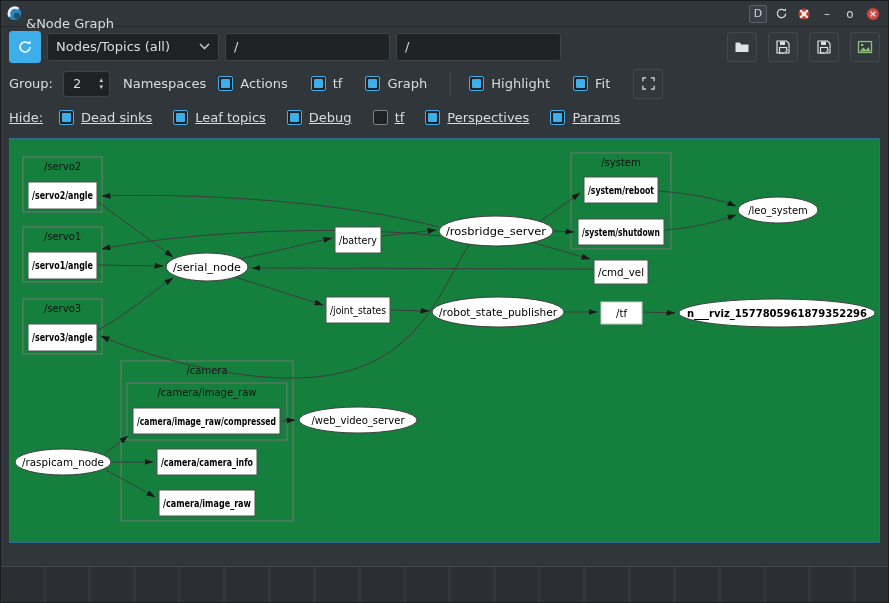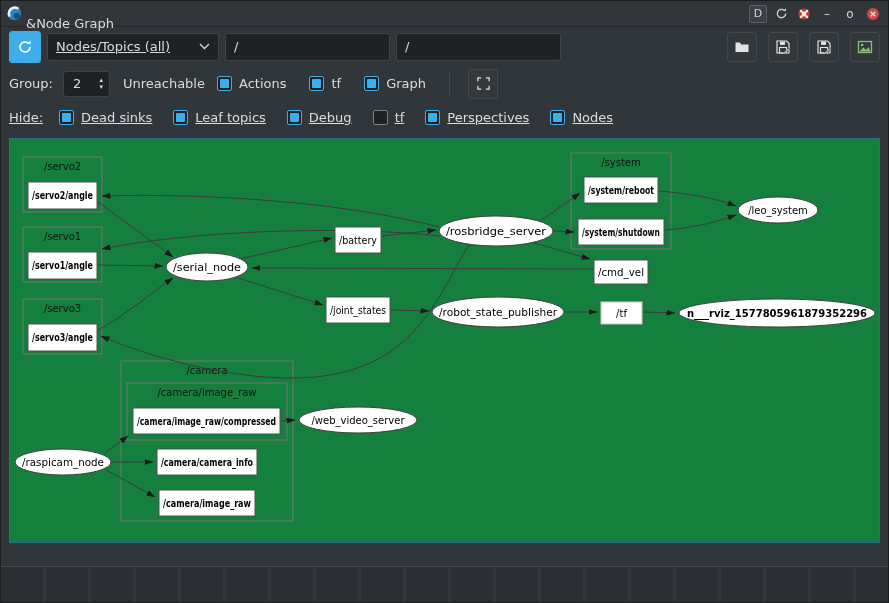--- a/index.html
+++ b/index.html
@@ -22,21 +22,21 @@
   .tb-btn{width:18px;height:18px;display:flex;align-items:center;justify-content:center;
     color:#cfd4d7;font-size:12px;}
   .tb-btn.boxed{border:1px solid #5a6066;background:#3a4046;border-radius:2px;
     width:16px;height:16px;font-size:11px;}
   .glyph{line-height:1;}
   
   .toolbar{height:39px;display:flex;align-items:center;padding:0 8px;gap:6px;flex:none;}
   .btn-refresh{width:30px;height:30px;background:#3daee9;border:1px solid #3daee9;
     border-radius:3px;display:flex;align-items:center;justify-content:center;flex:none;}
   .combo{width:172px;height:28px;background:#1e2225;border:1px solid #3e4347;border-radius:3px;
-    display:flex;align-items:center;padding:0 8px;box-sizing:border-box;flex:none;text-decoration:underline;}
+    display:flex;align-items:center;padding:0 8px;box-sizing:border-box;flex:none;}
   .combo .combo-value{flex:1;}
   .tool-input{width:165px;height:28px;background:#1e2225;border:1px solid #3e4347;border-radius:3px;
     color:#d9dde0;padding:0 8px;box-sizing:border-box;font:13px "DejaVu Sans","Liberation Sans",sans-serif;
     outline:none;flex:none;}
   .toolbar .spacer{flex:1;}
   .icon-btn{width:28px;height:28px;background:#33383d;border:1px solid #43484d;border-radius:3px;
     display:flex;align-items:center;justify-content:center;flex:none;margin-left:5px;}
   
   .optrow{display:flex;align-items:center;padding:0 8px;flex:none;}
   .row-group{height:35px;}
@@ -167,36 +167,46 @@
       </svg>
     </div>
   </div>
 
   <div class="optrow row-group">
     <span class="optlabel">Group:</span>
     <div class="spinbox">
       <span class="spin-value">2</span>
       <span class="spin-arrows">▴<br>▾</span>
     </div>
-    <span class="optlabel" style="margin-right:12px">Unreachable</span>
+    <span class="optlabel" style="margin-right:12px">Namespaces</span>
     <span id="group-cbs" style="display:inline-flex;align-items:center">
         <label class="cb">
           <span class="box checked"></span>
           <span>Actions</span>
         </label>
         <label class="cb">
           <span class="box checked"></span>
           <span>tf</span>
         </label>
         <label class="cb">
           <span class="box checked"></span>
           <span>Graph</span>
         </label>
       </span>
     <span class="vsep"></span>
+    <span id="view-cbs" style="display:inline-flex;align-items:center">
+        <label class="cb">
+          <span class="box checked"></span>
+          <span>Highlight</span>
+        </label>
+        <label class="cb">
+          <span class="box checked"></span>
+          <span>Fit</span>
+        </label>
+      </span>
     <div class="fit-btn">
       <svg width="15" height="15" viewBox="0 0 16 16">
         <path d="M2 5.5 V2 h3.5 M10.5 2 H14 v3.5 M14 10.5 V14 h-3.5 M5.5 14 H2 v-3.5" fill="none" stroke="#dfe3e6" stroke-width="1.3"></path>
       </svg>
     </div>
   </div>
 
   <div class="optrow row-hide">
     <span class="optlabel" style="margin-right:16px">Hide:</span>
     <span id="hide-cbs" style="display:inline-flex;align-items:flex-start">
@@ -215,21 +225,21 @@
         <label class="cb">
           <span class="box"></span>
           <span>tf</span>
         </label>
         <label class="cb">
           <span class="box checked"></span>
           <span>Perspectives</span>
         </label>
         <label class="cb">
           <span class="box checked"></span>
-          <span>Nodes</span>
+          <span>Params</span>
         </label>
       </span>
   </div>
 
   <div class="canvas-wrap">
     <svg id="graph-svg" width="869" height="401" viewBox="0 0 869 401">
       <defs>
         <marker id="arrow" markerWidth="10" markerHeight="8" refX="8.5" refY="3" orient="auto">
           <polygon points="0,0 9,3 0,6" fill="#1a1a1a"></polygon>
         </marker>

